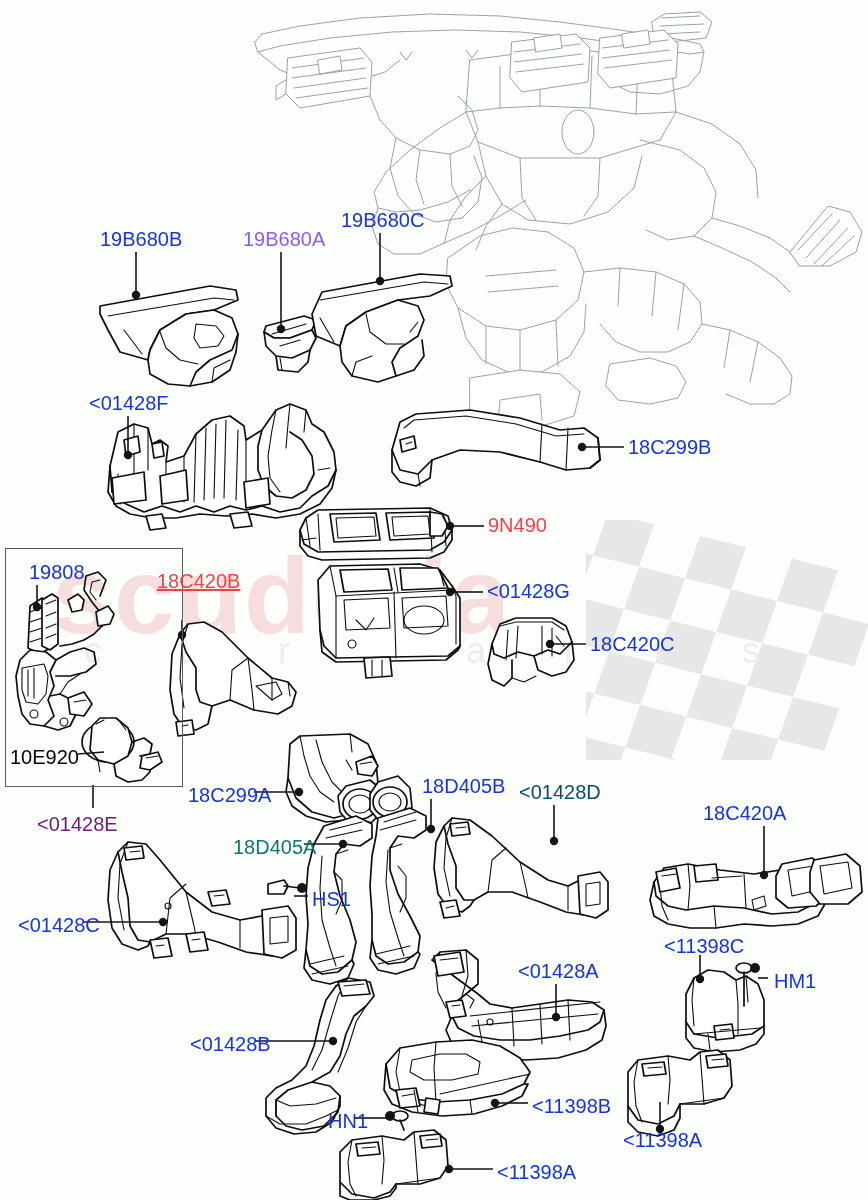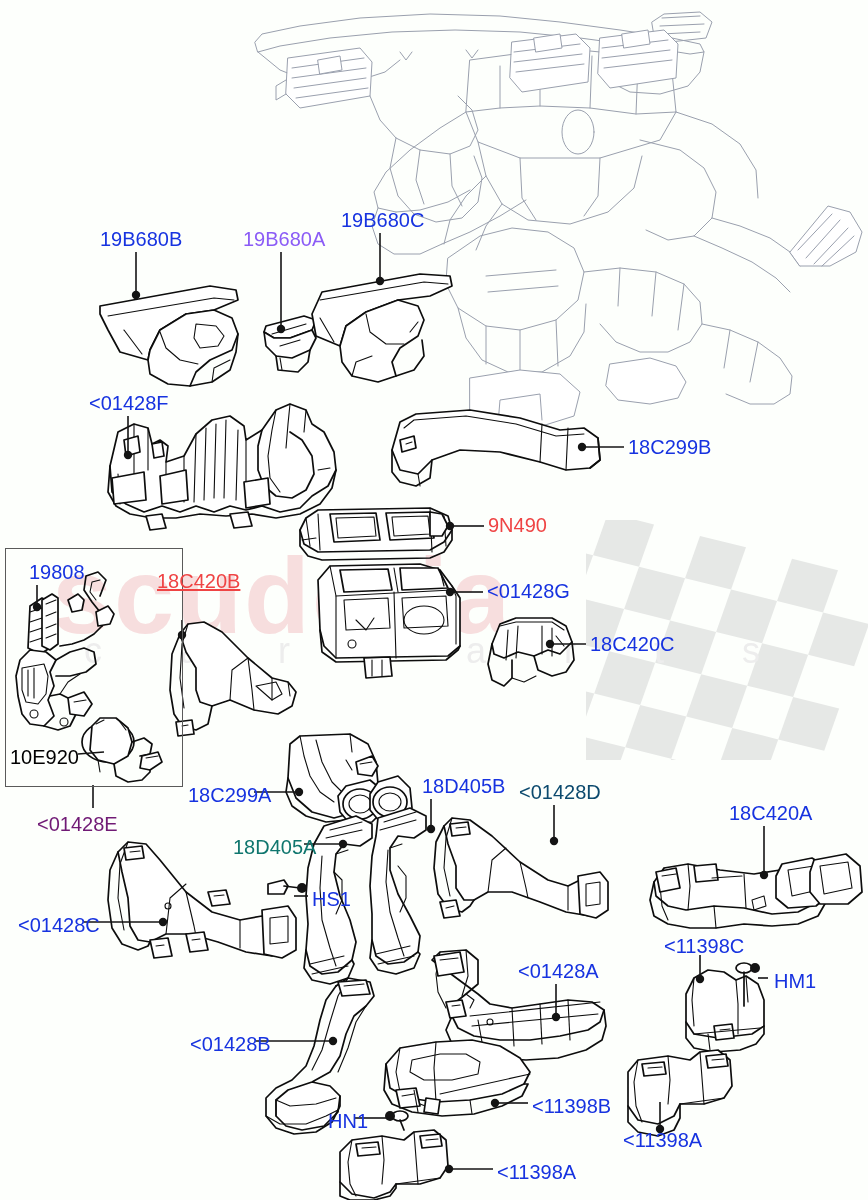--- a/index.html
+++ b/index.html
@@ -556,21 +556,21 @@
       <div class="lbl" style="left: 628px; top: 438px; color: rgb(23, 51, 224); text-align: right;">18C299B</div>
       <div class="lbl" style="left: 488px; top: 516px; color: #ef4444;">9N490</div>
       <div class="lbl" style="left: 20px; top: 563px; color: rgb(23, 51, 224); margin-left: 9px;">19808</div>
       <div class="lbl" style="left: 487px; top: 582px; color: rgb(23, 51, 224);">&lt;01428G</div>
       <div class="lbl" style="left: 157px; top: 572px; color: #ef4444; text-decoration: underline;">18C420B</div>
       <div class="lbl" style="left: 590px; top: 635px; color: rgb(23, 51, 224);">18C420C</div>
       <div class="lbl" style="left: 10px; top: 748px; color: #000000;">10E920</div>
       <div class="lbl" style="left: 398px; top: 777px; color: rgb(23, 51, 224); margin-left: 24px;">18D405B</div>
       <div class="lbl" style="left: 188px; top: 786px; color: rgb(23, 51, 224);">18C299A</div>
       <div class="lbl" style="left: 519px; top: 783px; color: #0c4a6e;">&lt;01428D</div>
-      <div class="lbl" style="left: 729px; top: 804px; color: rgb(23, 51, 224);">18C420A</div>
+      <div class="lbl" style="left: 703px; top: 804px; color: rgb(23, 51, 224);">18C420A</div>
       <div class="lbl" style="left: 37px; top: 815px; color: #701a75; text-align: right;">&lt;01428E</div>
       <div class="lbl" style="left: 233px; top: 838px; color: #0f766e;">18D405A</div>
       <div class="lbl" style="left: 312px; top: 890px; color: rgb(23, 51, 224);">HS1</div>
       <div class="lbl" style="left: 18px; top: 916px; color: rgb(23, 51, 224);">&lt;01428C</div>
       <div class="lbl" style="left: 664px; top: 937px; color: rgb(23, 51, 224);">&lt;11398C</div>
       <div class="lbl" style="left: 774px; top: 972px; color: rgb(23, 51, 224);">HM1</div>
       <div class="lbl" style="left: 518px; top: 962px; color: rgb(23, 51, 224); text-align: center;">&lt;01428A</div>
       <div class="lbl" style="left: 190px; top: 1035px; color: rgb(23, 51, 224);">&lt;01428B</div>
       <div class="lbl" style="left: 532px; top: 1097px; color: rgb(23, 51, 224);">&lt;11398B</div>
       <div class="lbl" style="left: 328px; top: 1112px; color: rgb(23, 51, 224);">HN1</div>

